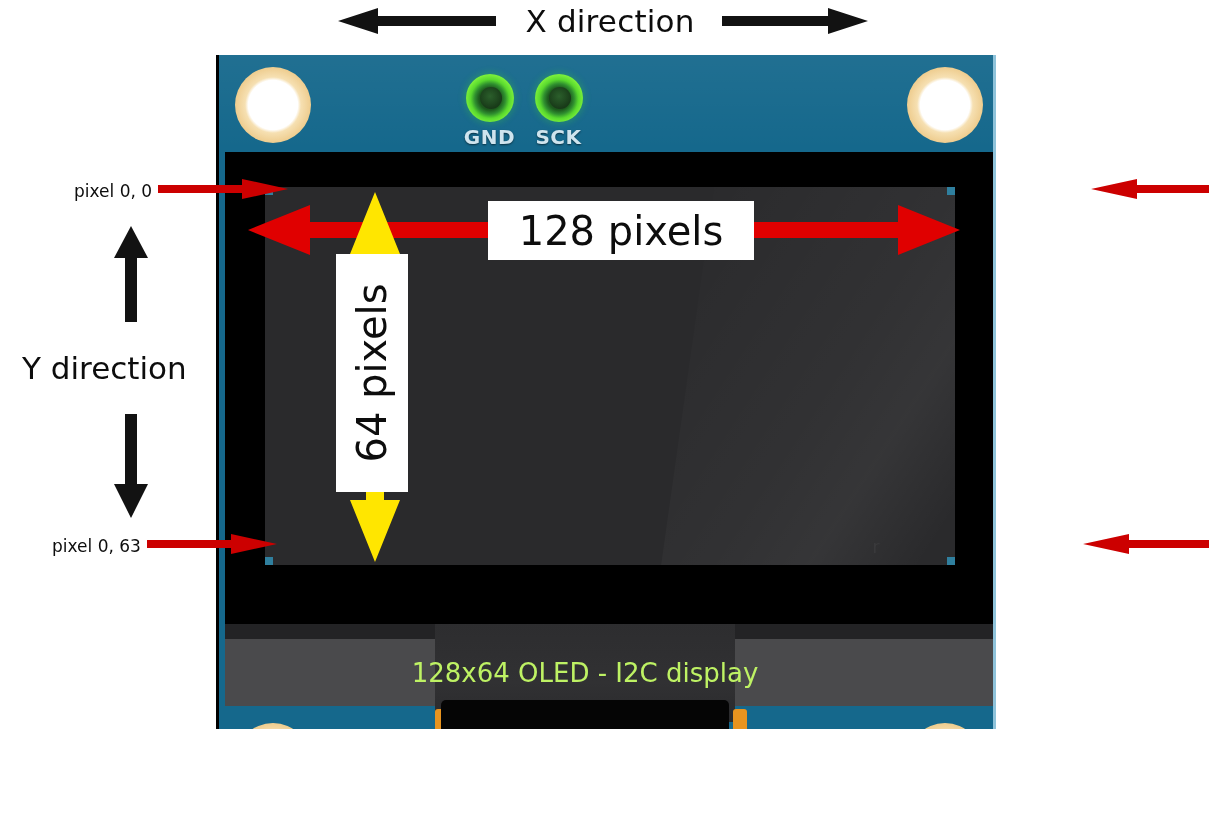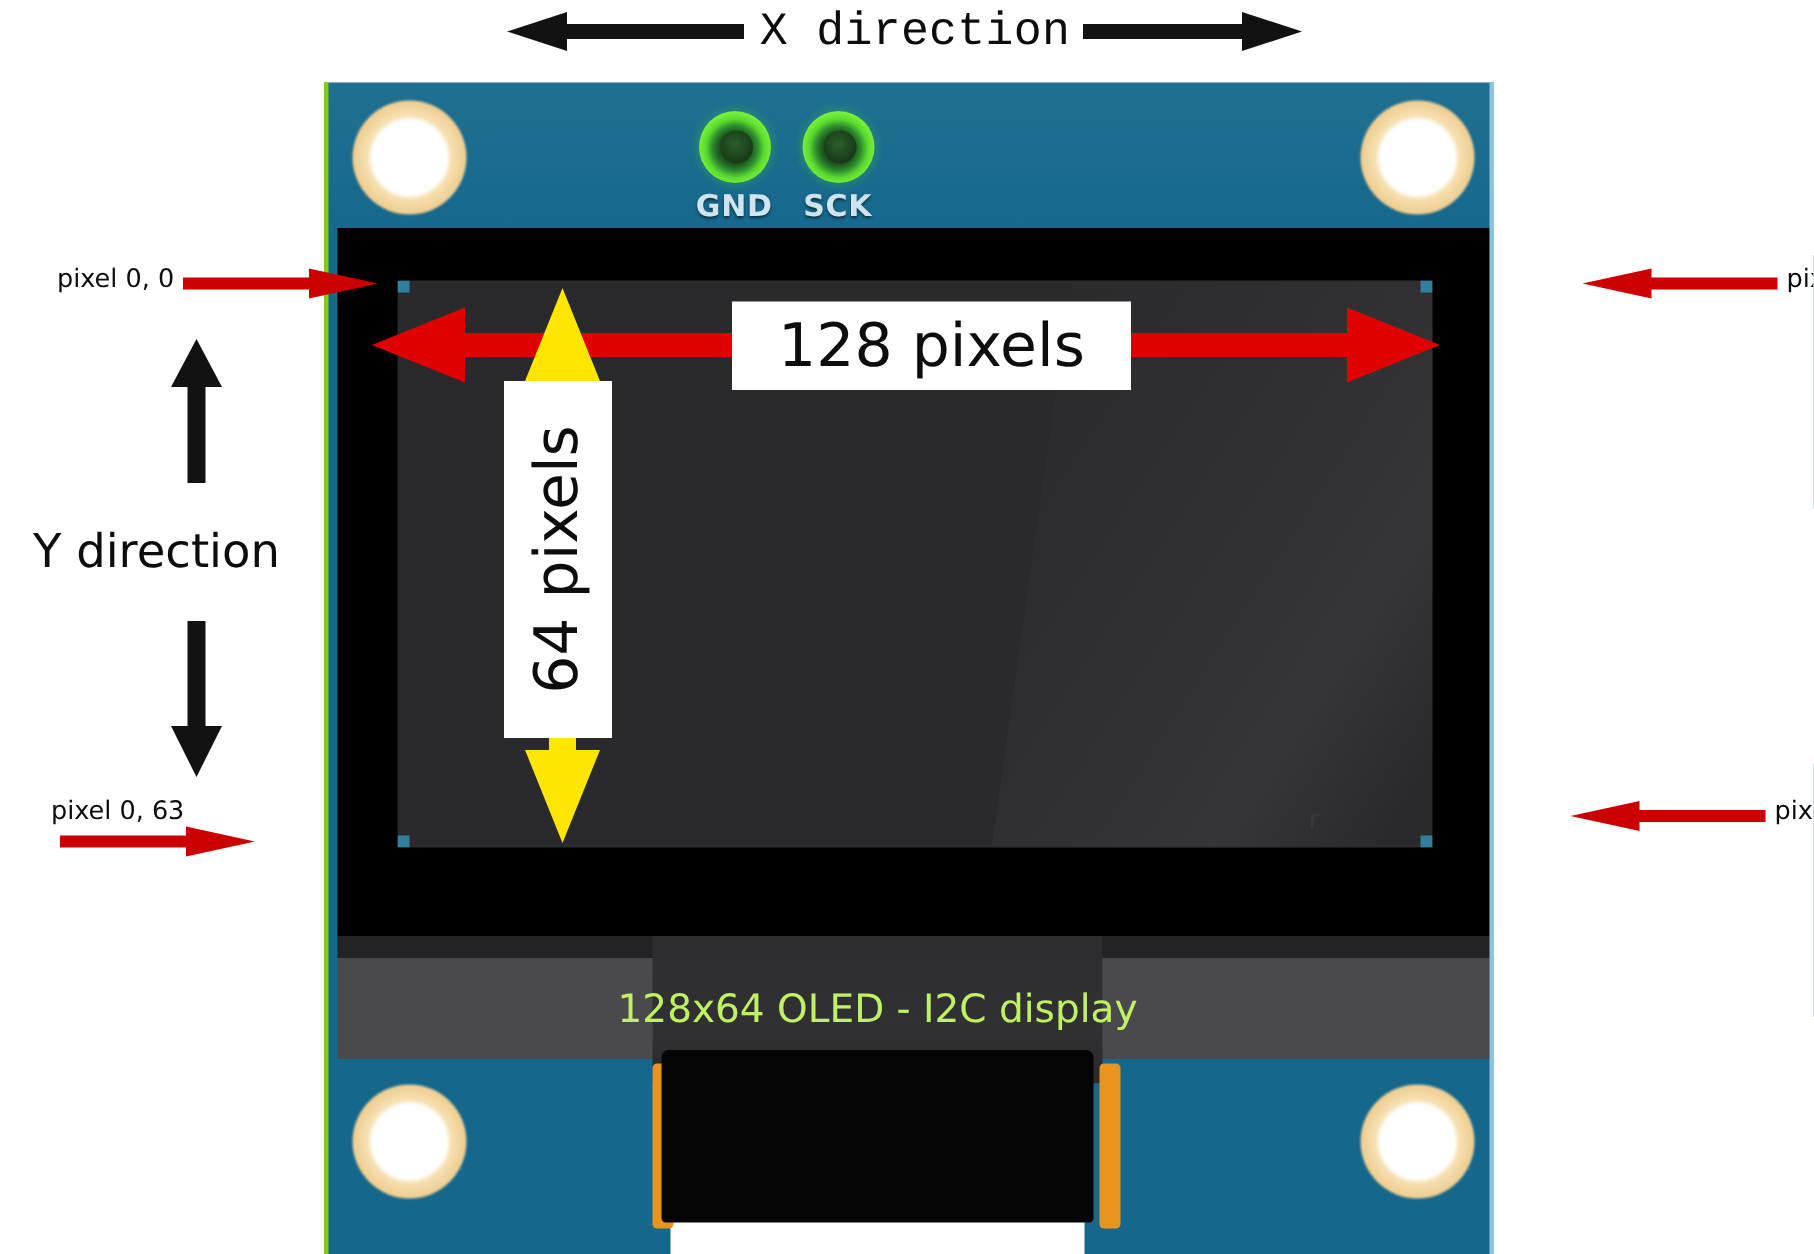--- a/index.html
+++ b/index.html
@@ -18,21 +18,20 @@
 
   
   .x-dir-label {
     position: absolute;
     left: 500px; top: 0px;
     width: 220px; height: 42px;
     display: flex; align-items: center; justify-content: center;
     font-size: 31px; color: #0d0d0d;
     letter-spacing: .2px;
     white-space: nowrap;
-    font-family: Liberation Mono, monospace;
   }
   .x-arrow-left, .x-arrow-right {
     position: absolute;
     top: 8px;
     height: 26px;
   }
   .x-arrow-left  { left: 338px; width: 158px; }
   .x-arrow-right { left: 722px; width: 146px; }
 
   
@@ -47,23 +46,23 @@
     left: 110px;
     width: 42px;
   }
   .y-arrow-up   { top: 226px; height: 96px; }
   .y-arrow-down { top: 414px; height: 104px; }
 
   
   .board {
     position: absolute;
     left: 216px; top: 55px;
-    width: 780px; height: 781px;
+    width: 780px; height: 674px;
     background: #15688c;
-    border-left: 3px solid #84cc16;
+    border-left: 3px solid #000000;
     border-right: 3px solid #8fc3da;
     overflow: hidden;
   }
   .board-inner-shade {
     position: absolute; inset: 0;
     background: linear-gradient(180deg, rgba(255,255,255,.05) 0%, rgba(0,0,0,0) 14%);
     pointer-events: none;
   }
 
   
@@ -242,31 +241,32 @@
   }
   .label-64 span {
     transform: rotate(-90deg);
     font-size: 40px; color: #0d0d0d;
     white-space: nowrap;
   }
 
   
   .callout {
     position: absolute;
-    display: flex; align-items: flex-start;
+    display: flex; align-items: flex-end;
     font-size: 17px; color: #0d0d0d;
     white-space: nowrap;
     z-index: 8;
+    margin-left: 36px;
   }
   .callout .txt { line-height: 1; }
   .callout svg { display: block; }
 
   .callout.c-tl { left: 38px;   top: 178px; }
   .callout.c-tr { left: 1055px; top: 178px; }
-  .callout.c-bl { left: 34px;   top: 533px; flex-direction: column; }
+  .callout.c-bl { left: 16px;   top: 533px; }
   .callout.c-br { left: 1047px; top: 533px; }
 </style>
 </head>
 <body>
 
 <div id="stage">
 
   <svg class="x-arrow-left" viewBox="0 0 158 26">
     <polygon points="0,13 40,0 40,8 158,8 158,18 40,18 40,26" fill="#121212"></polygon>
   </svg>

